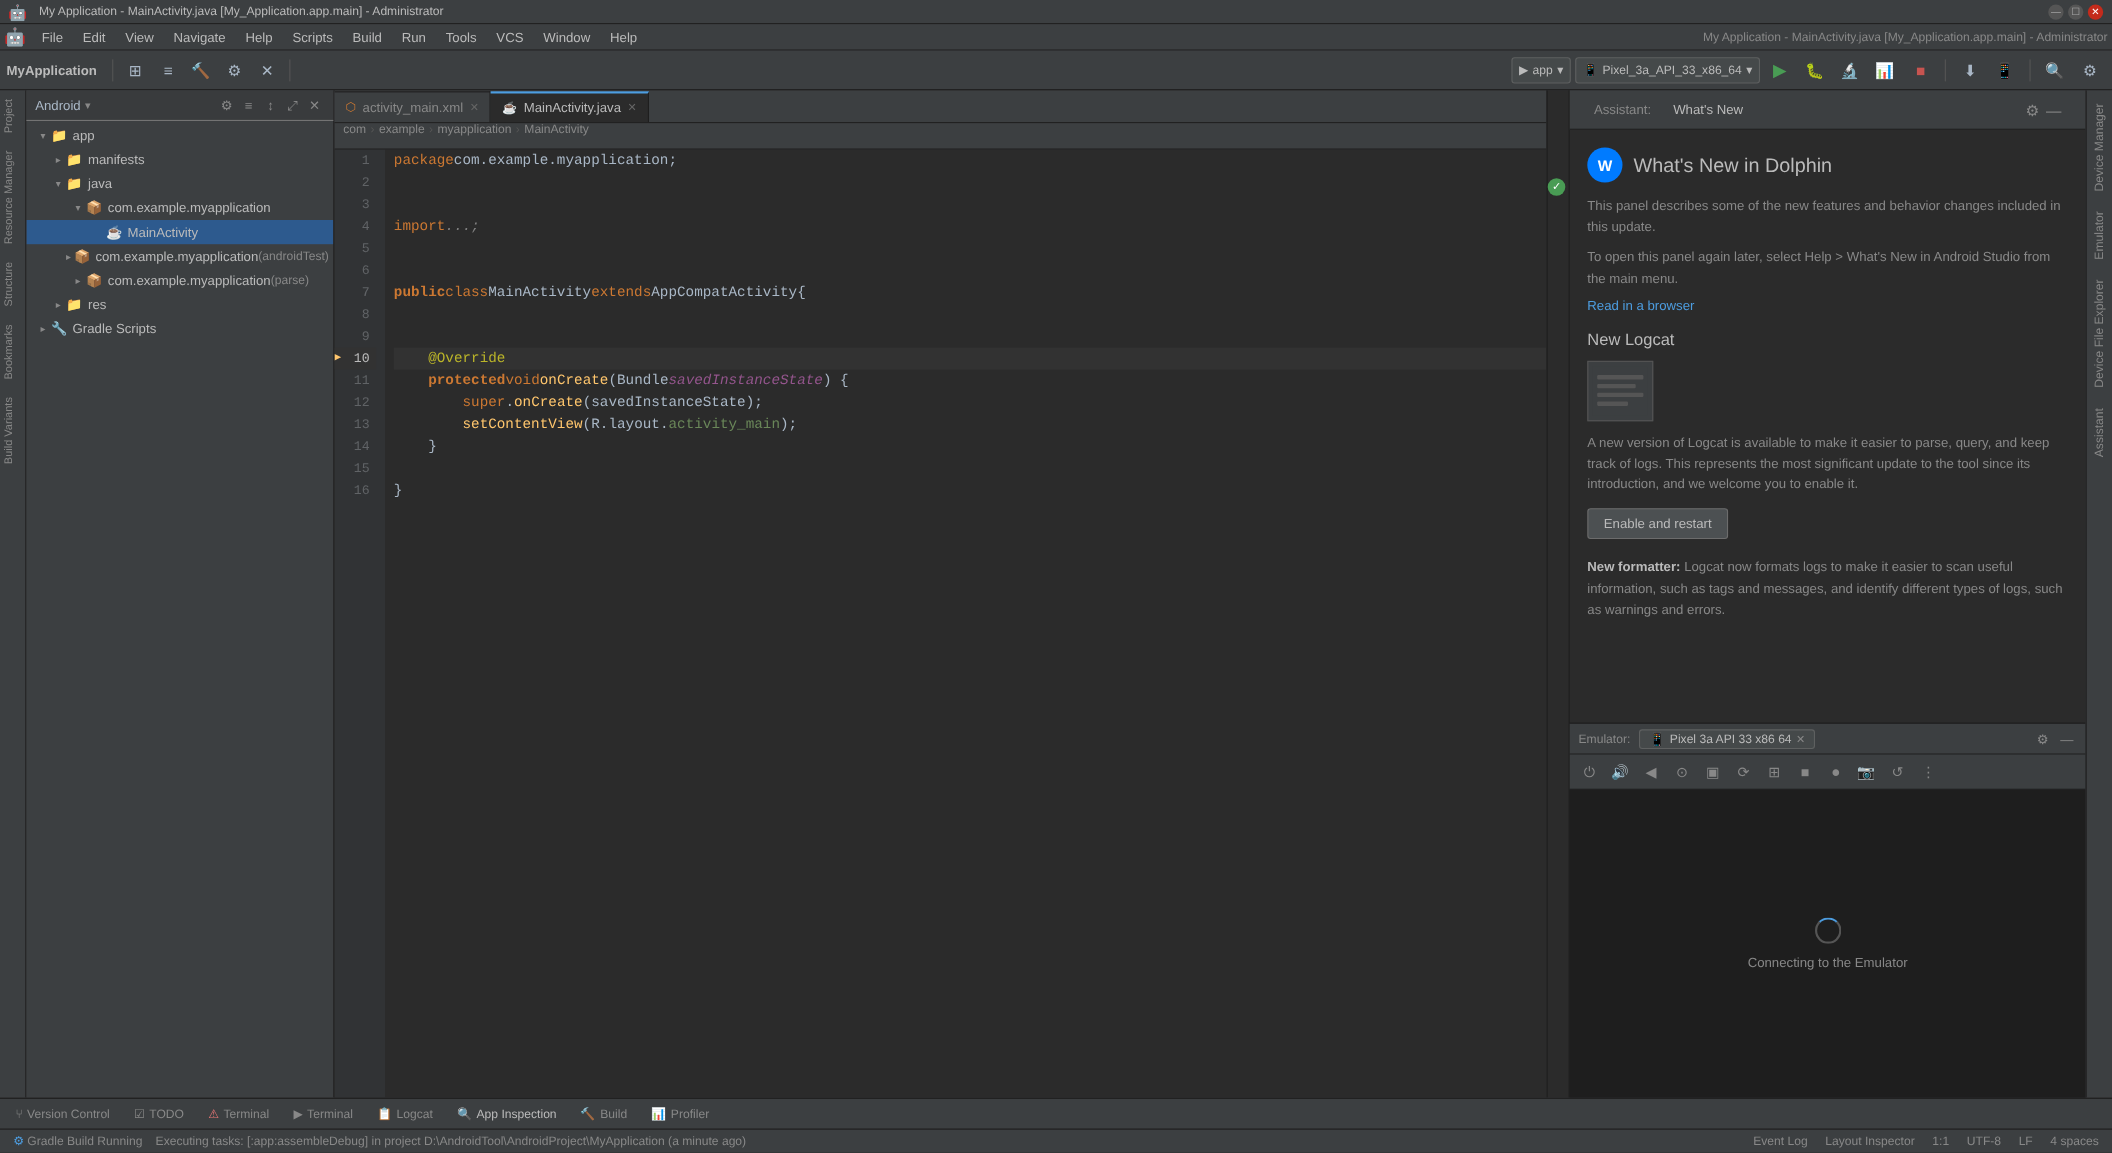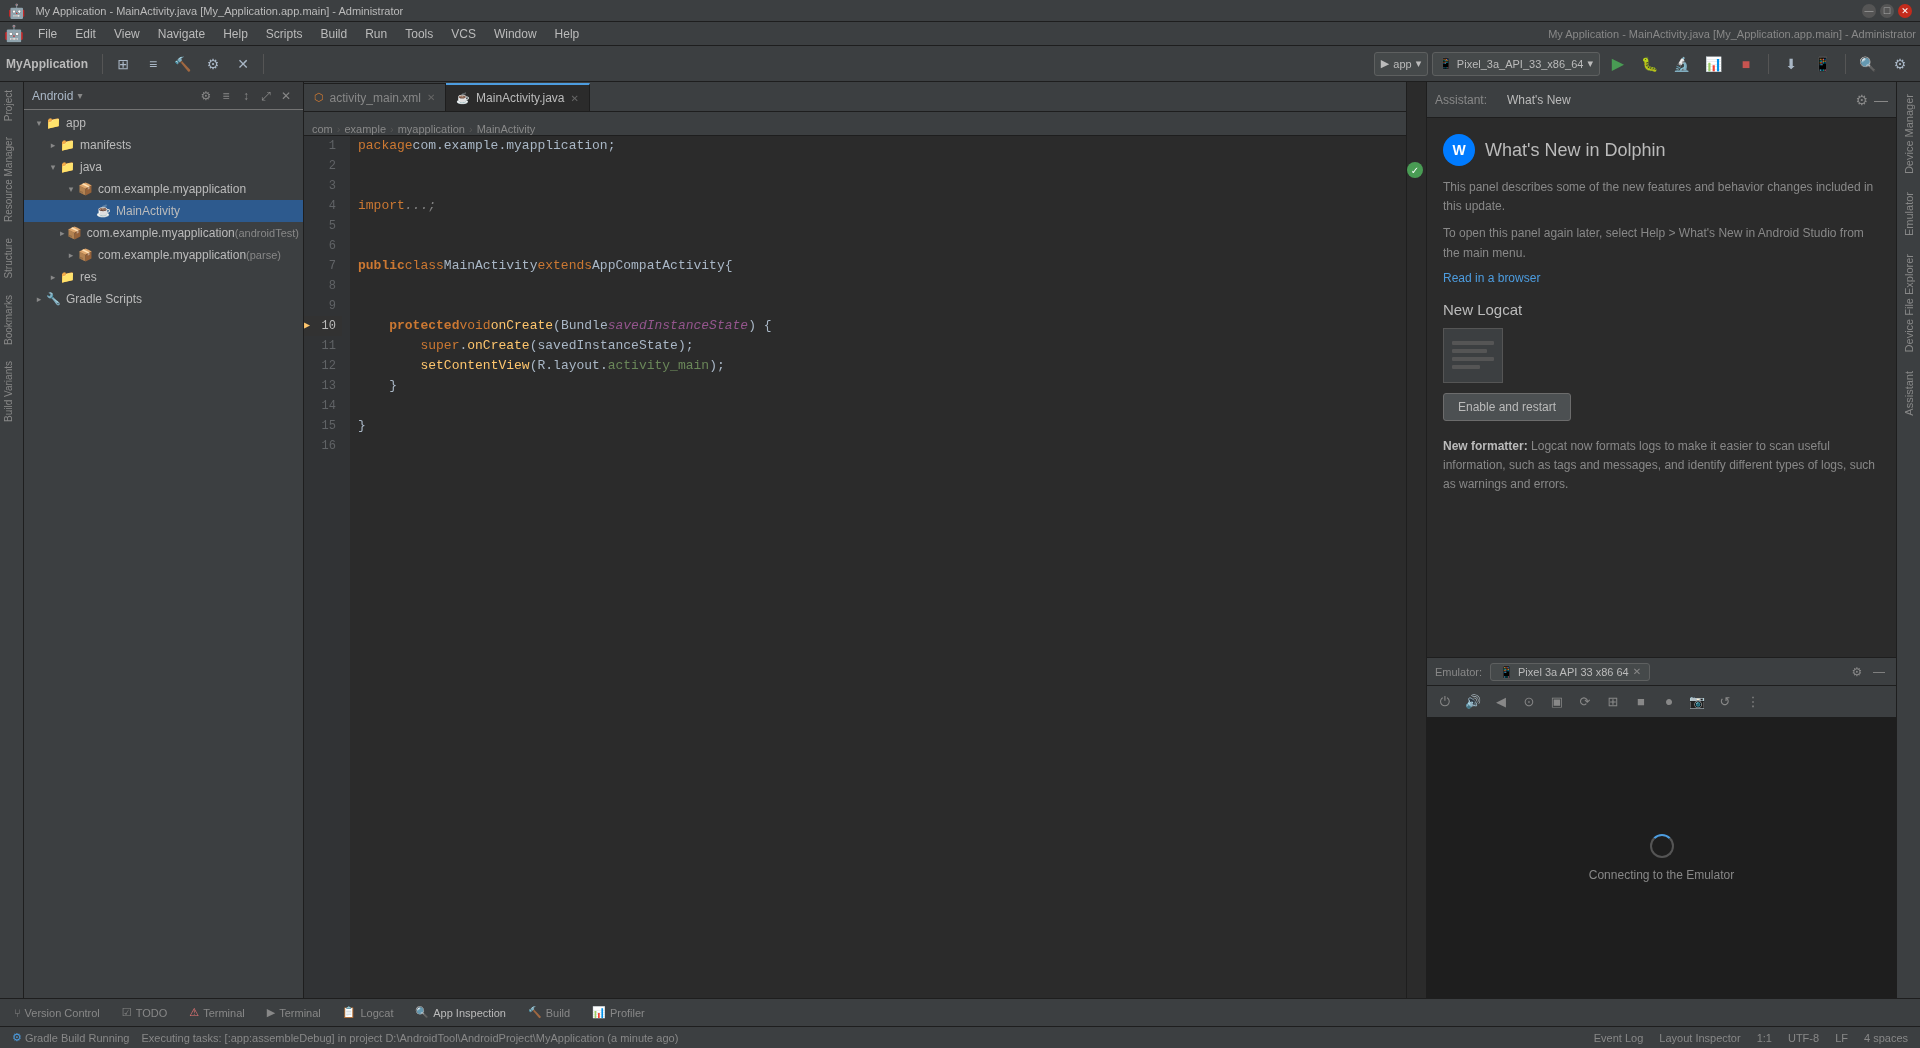--- a/index.html
+++ b/index.html
@@ -210,21 +210,21 @@
     }
     .tab-close {
       font-size: 10px; color: #666; cursor: pointer;
     }
 
     
     .breadcrumb-bar {
       height: 24px;
       background: #3c3f41;
       display: flex;
-      align-items: flex-end;
+      align-items: flex-start;
       padding: 0 8px;
       border-bottom: 1px solid #1e1e1e;
       font-size: 11px;
       color: #888;
       flex-shrink: 0;
       gap: 4px;
     }
     .breadcrumb-item { color: #888; cursor: pointer; }
     .breadcrumb-sep2 { color: #555; }
 
@@ -292,21 +292,21 @@
       background: #2b2b2b;
       display: flex;
       flex-direction: column;
       border-left: 1px solid #1e1e1e;
     }
     .right-panel-header {
       height: 36px;
       background: #3c3f41;
       display: flex;
       align-items: center;
-      padding: 0 8px;
+      padding: 0 22px;
       border-bottom: 1px solid #1e1e1e;
       flex-shrink: 0;
       gap: 8px;
       text-align: right;
     }
     .assistant-label {
       font-size: 12px;
       color: #888;
       margin-right: 4px;
     }
@@ -751,20 +751,21 @@
       <div class="code-content">
         <div class="code-line"><span class="kw">package</span> <span class="pkg">com.example.myapplication</span><span>;</span></div>
         <div class="code-line"></div>
         <div class="code-line"></div>
         <div class="code-line"><span class="kw">import</span> <span class="cmt">...;</span></div>
         <div class="code-line"></div>
         <div class="code-line"></div>
         <div class="code-line"><span class="kw2">public</span> <span class="kw">class</span> <span class="cls">MainActivity</span> <span class="kw">extends</span> <span class="cls">AppCompatActivity</span> <span>{</span></div>
         <div class="code-line"></div>
         <div class="code-line"></div>
+        <div class="code-line current"><span>    </span><span class="ann">@Override</span></div>
         <div class="code-line"><span>    </span><span class="kw2">protected</span> <span class="kw">void</span> <span class="fn">onCreate</span>(<span class="cls">Bundle</span> <span class="param">savedInstanceState</span>) {</div>
         <div class="code-line"><span>        </span><span class="kw">super</span>.<span class="fn">onCreate</span>(<span class="var">savedInstanceState</span>);</div>
         <div class="code-line"><span>        </span><span class="fn">setContentView</span>(<span class="cls">R</span>.<span class="var">layout</span>.<span class="str">activity_main</span>);</div>
         <div class="code-line"><span>    }</span></div>
         <div class="code-line"></div>
         <div class="code-line"><span>}</span></div>
       </div>
     </div>
 
     <div style="position:relative;">
@@ -806,20 +807,21 @@
       <div class="logcat-image">
         <svg width="50" height="45" viewBox="0 0 50 45">
           <rect width="50" height="45" fill="#3c3f41"></rect>
           <rect x="4" y="8" width="42" height="4" fill="#555" rx="1"></rect>
           <rect x="4" y="16" width="35" height="4" fill="#555" rx="1"></rect>
           <rect x="4" y="24" width="42" height="4" fill="#555" rx="1"></rect>
           <rect x="4" y="32" width="28" height="4" fill="#555" rx="1"></rect>
         </svg>
       </div>
 
+      <p class="logcat-desc">A new version of Logcat is available to make it easier to parse, query, and keep track of logs. This represents the most significant update to the tool since its introduction, and we welcome you to enable it.</p>
 
       <button class="enable-restart-btn">Enable and restart</button>
 
       <p class="new-formatter-label">
         <span class="new-formatter-bold">New formatter:</span>
         <span>Logcat now formats logs to make it easier to scan useful information, such as tags and messages, and identify different types of logs, such as warnings and errors.</span>
       </p>
     </div>
 
     <div class="emulator-section">

